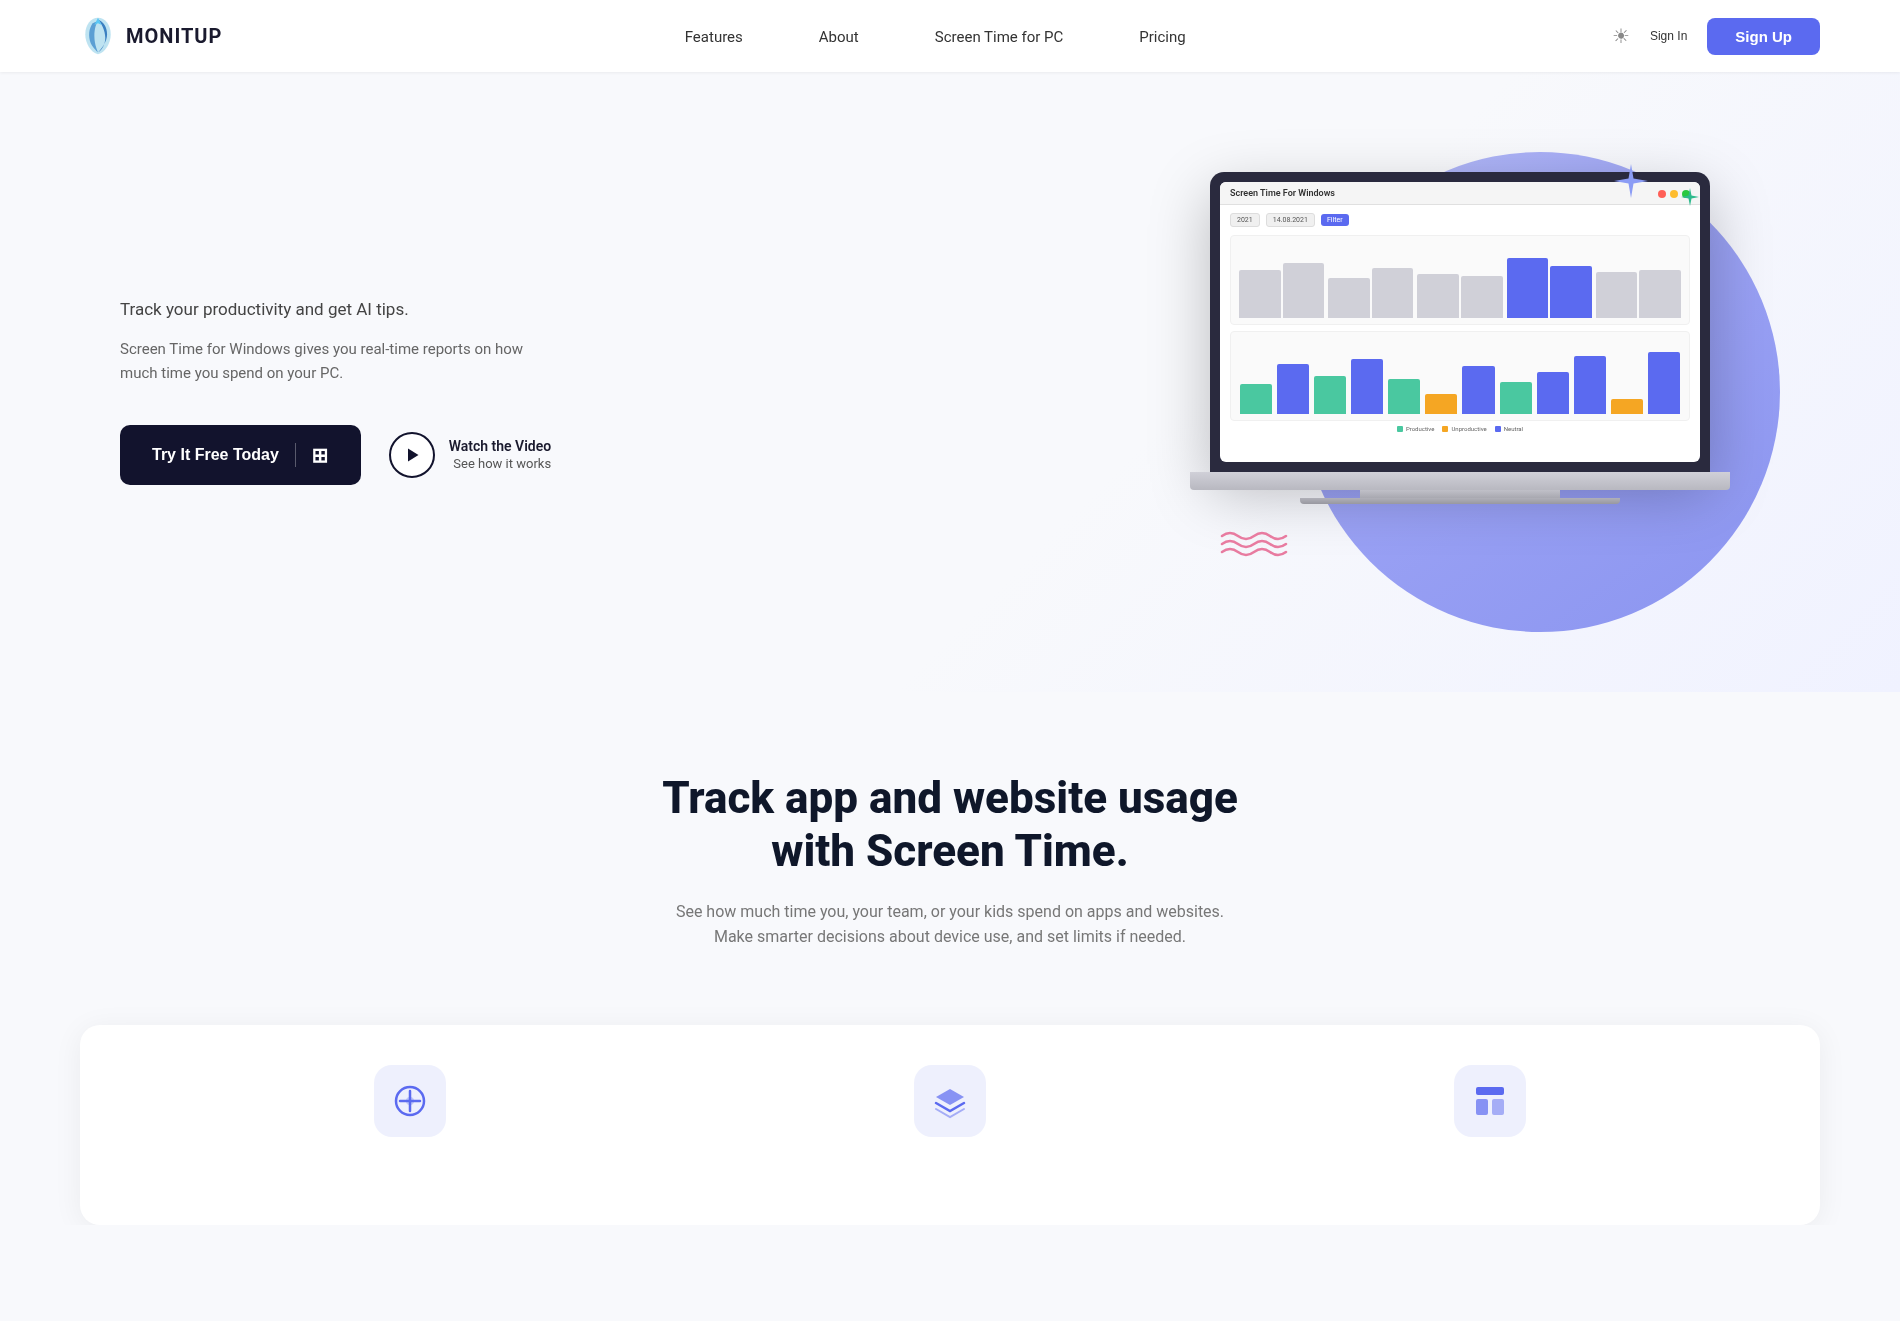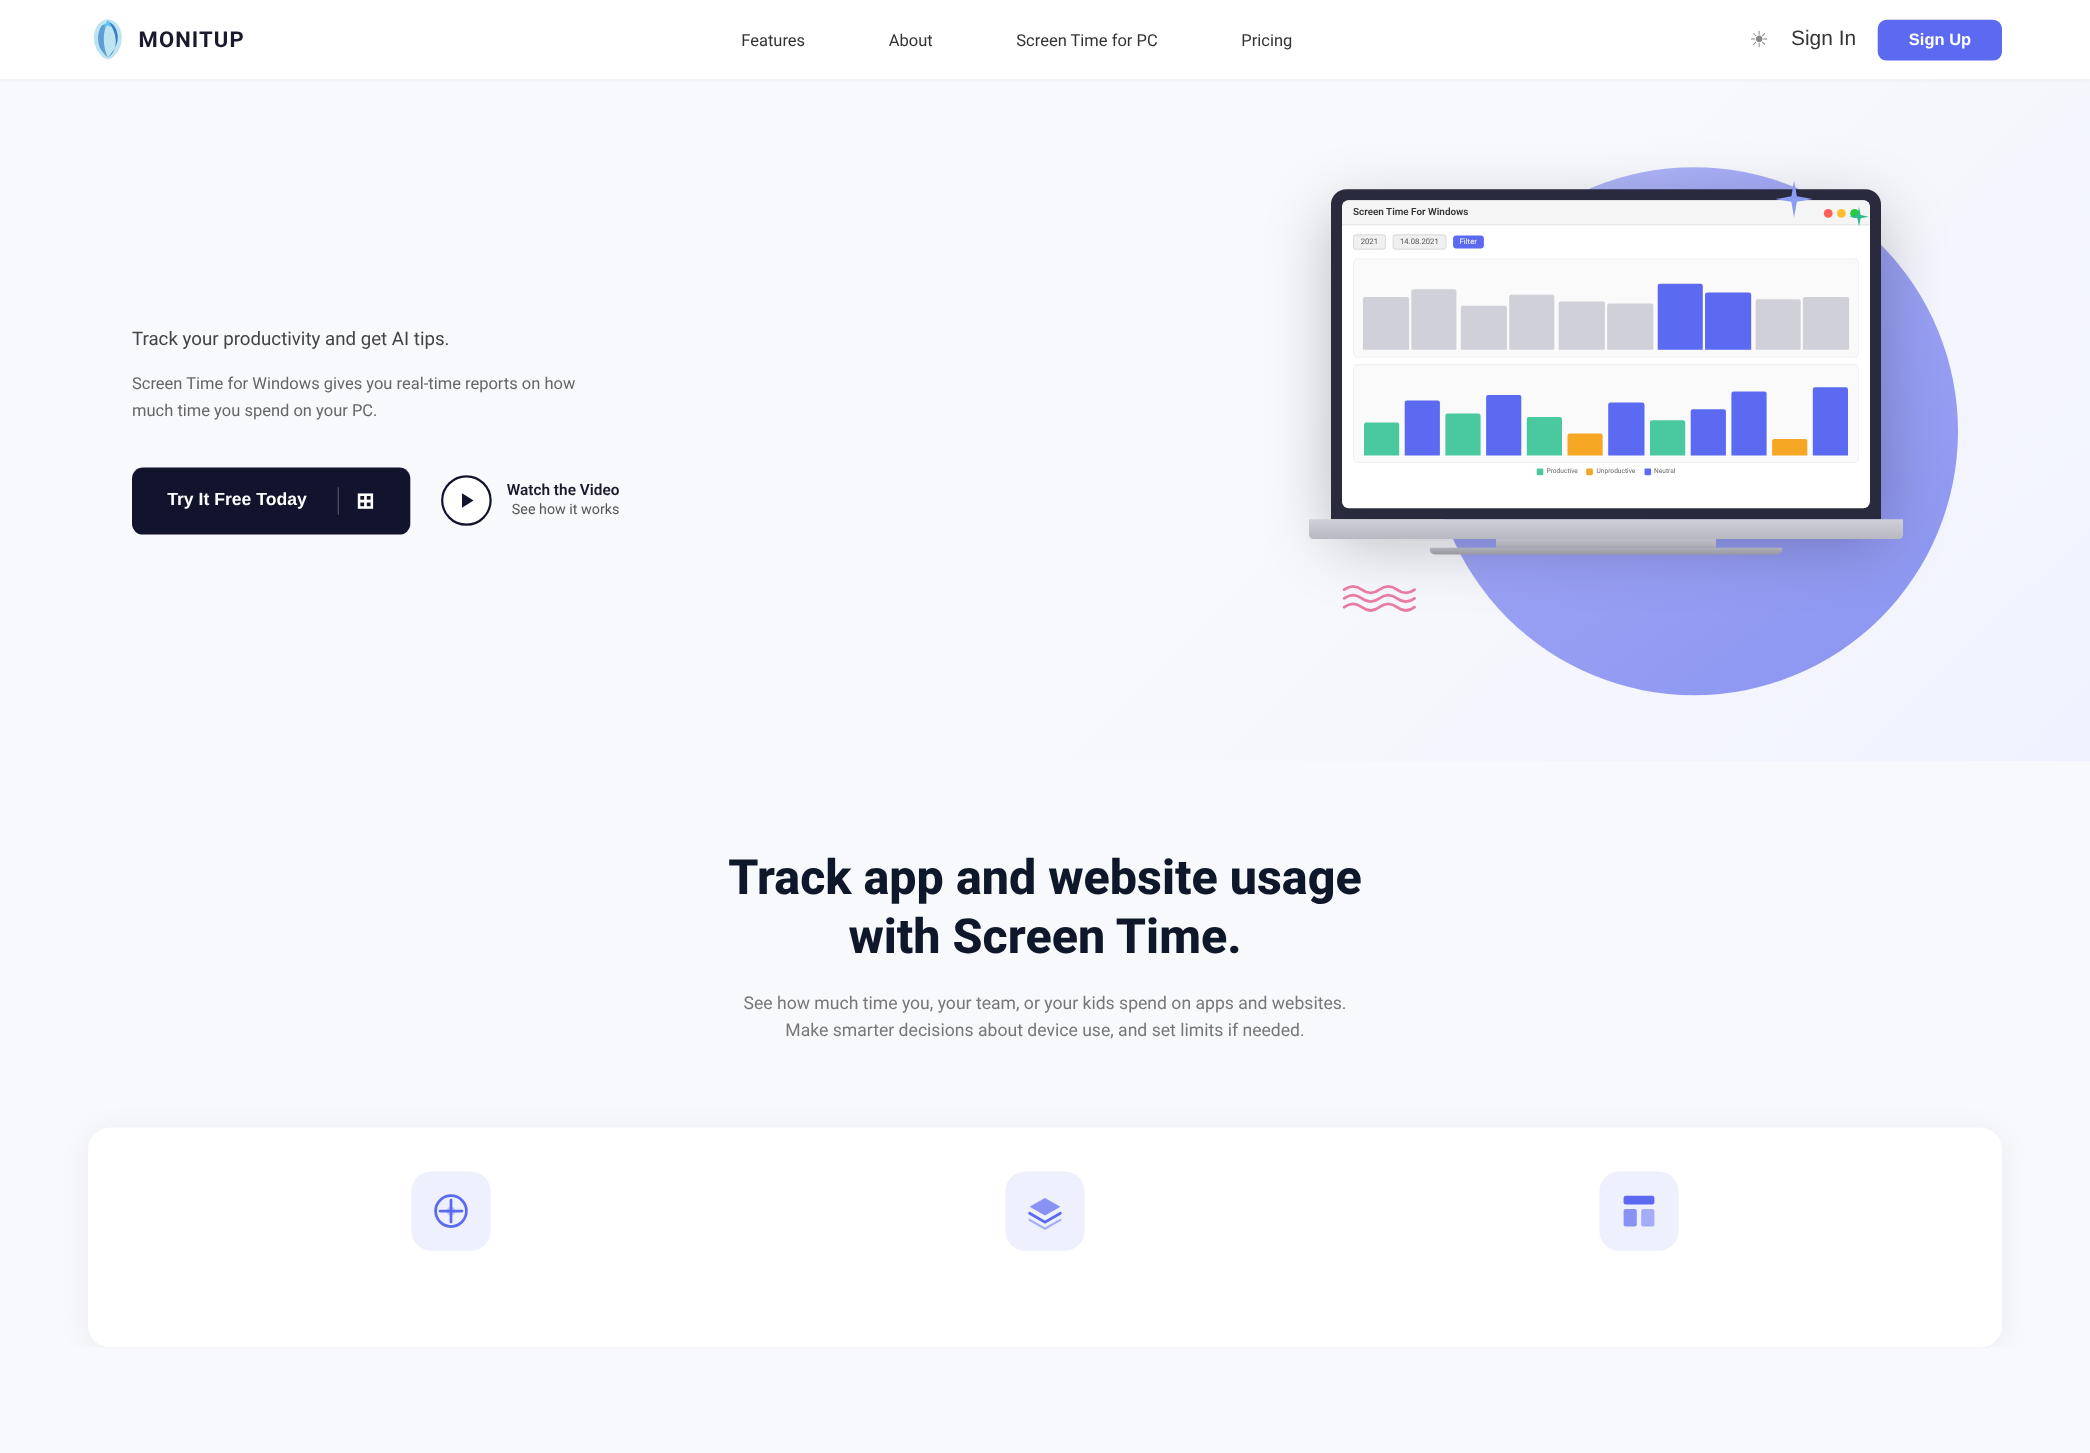--- a/index.html
+++ b/index.html
@@ -57,21 +57,21 @@
       border: none;
       cursor: pointer;
       font-size: 20px;
       color: #888;
       display: flex;
       align-items: center;
     }
     .btn-signin {
       background: none;
       border: none;
-      font-size: 19px;
+      font-size: 12px;
       font-weight: 500;
       color: #333;
       cursor: pointer;
     }
     .btn-signup {
       background: #5b6af0;
       color: #fff;
       border: none;
       padding: 10px 28px;
       border-radius: 8px;
@@ -126,21 +126,21 @@
       background: #12132d;
       color: #fff;
       border: none;
       padding: 18px 32px;
       border-radius: 10px;
       font-size: 16px;
       font-weight: 700;
       cursor: pointer;
       display: flex;
       align-items: center;
-      gap: 28px;
+      gap: 16px;
     }
     .btn-cta .win-icon {
       font-size: 20px;
       border-left: 1px solid rgba(255,255,255,0.3);
       padding-left: 16px;
     }
     .video-link {
       display: flex;
       align-items: center;
       gap: 14px;

